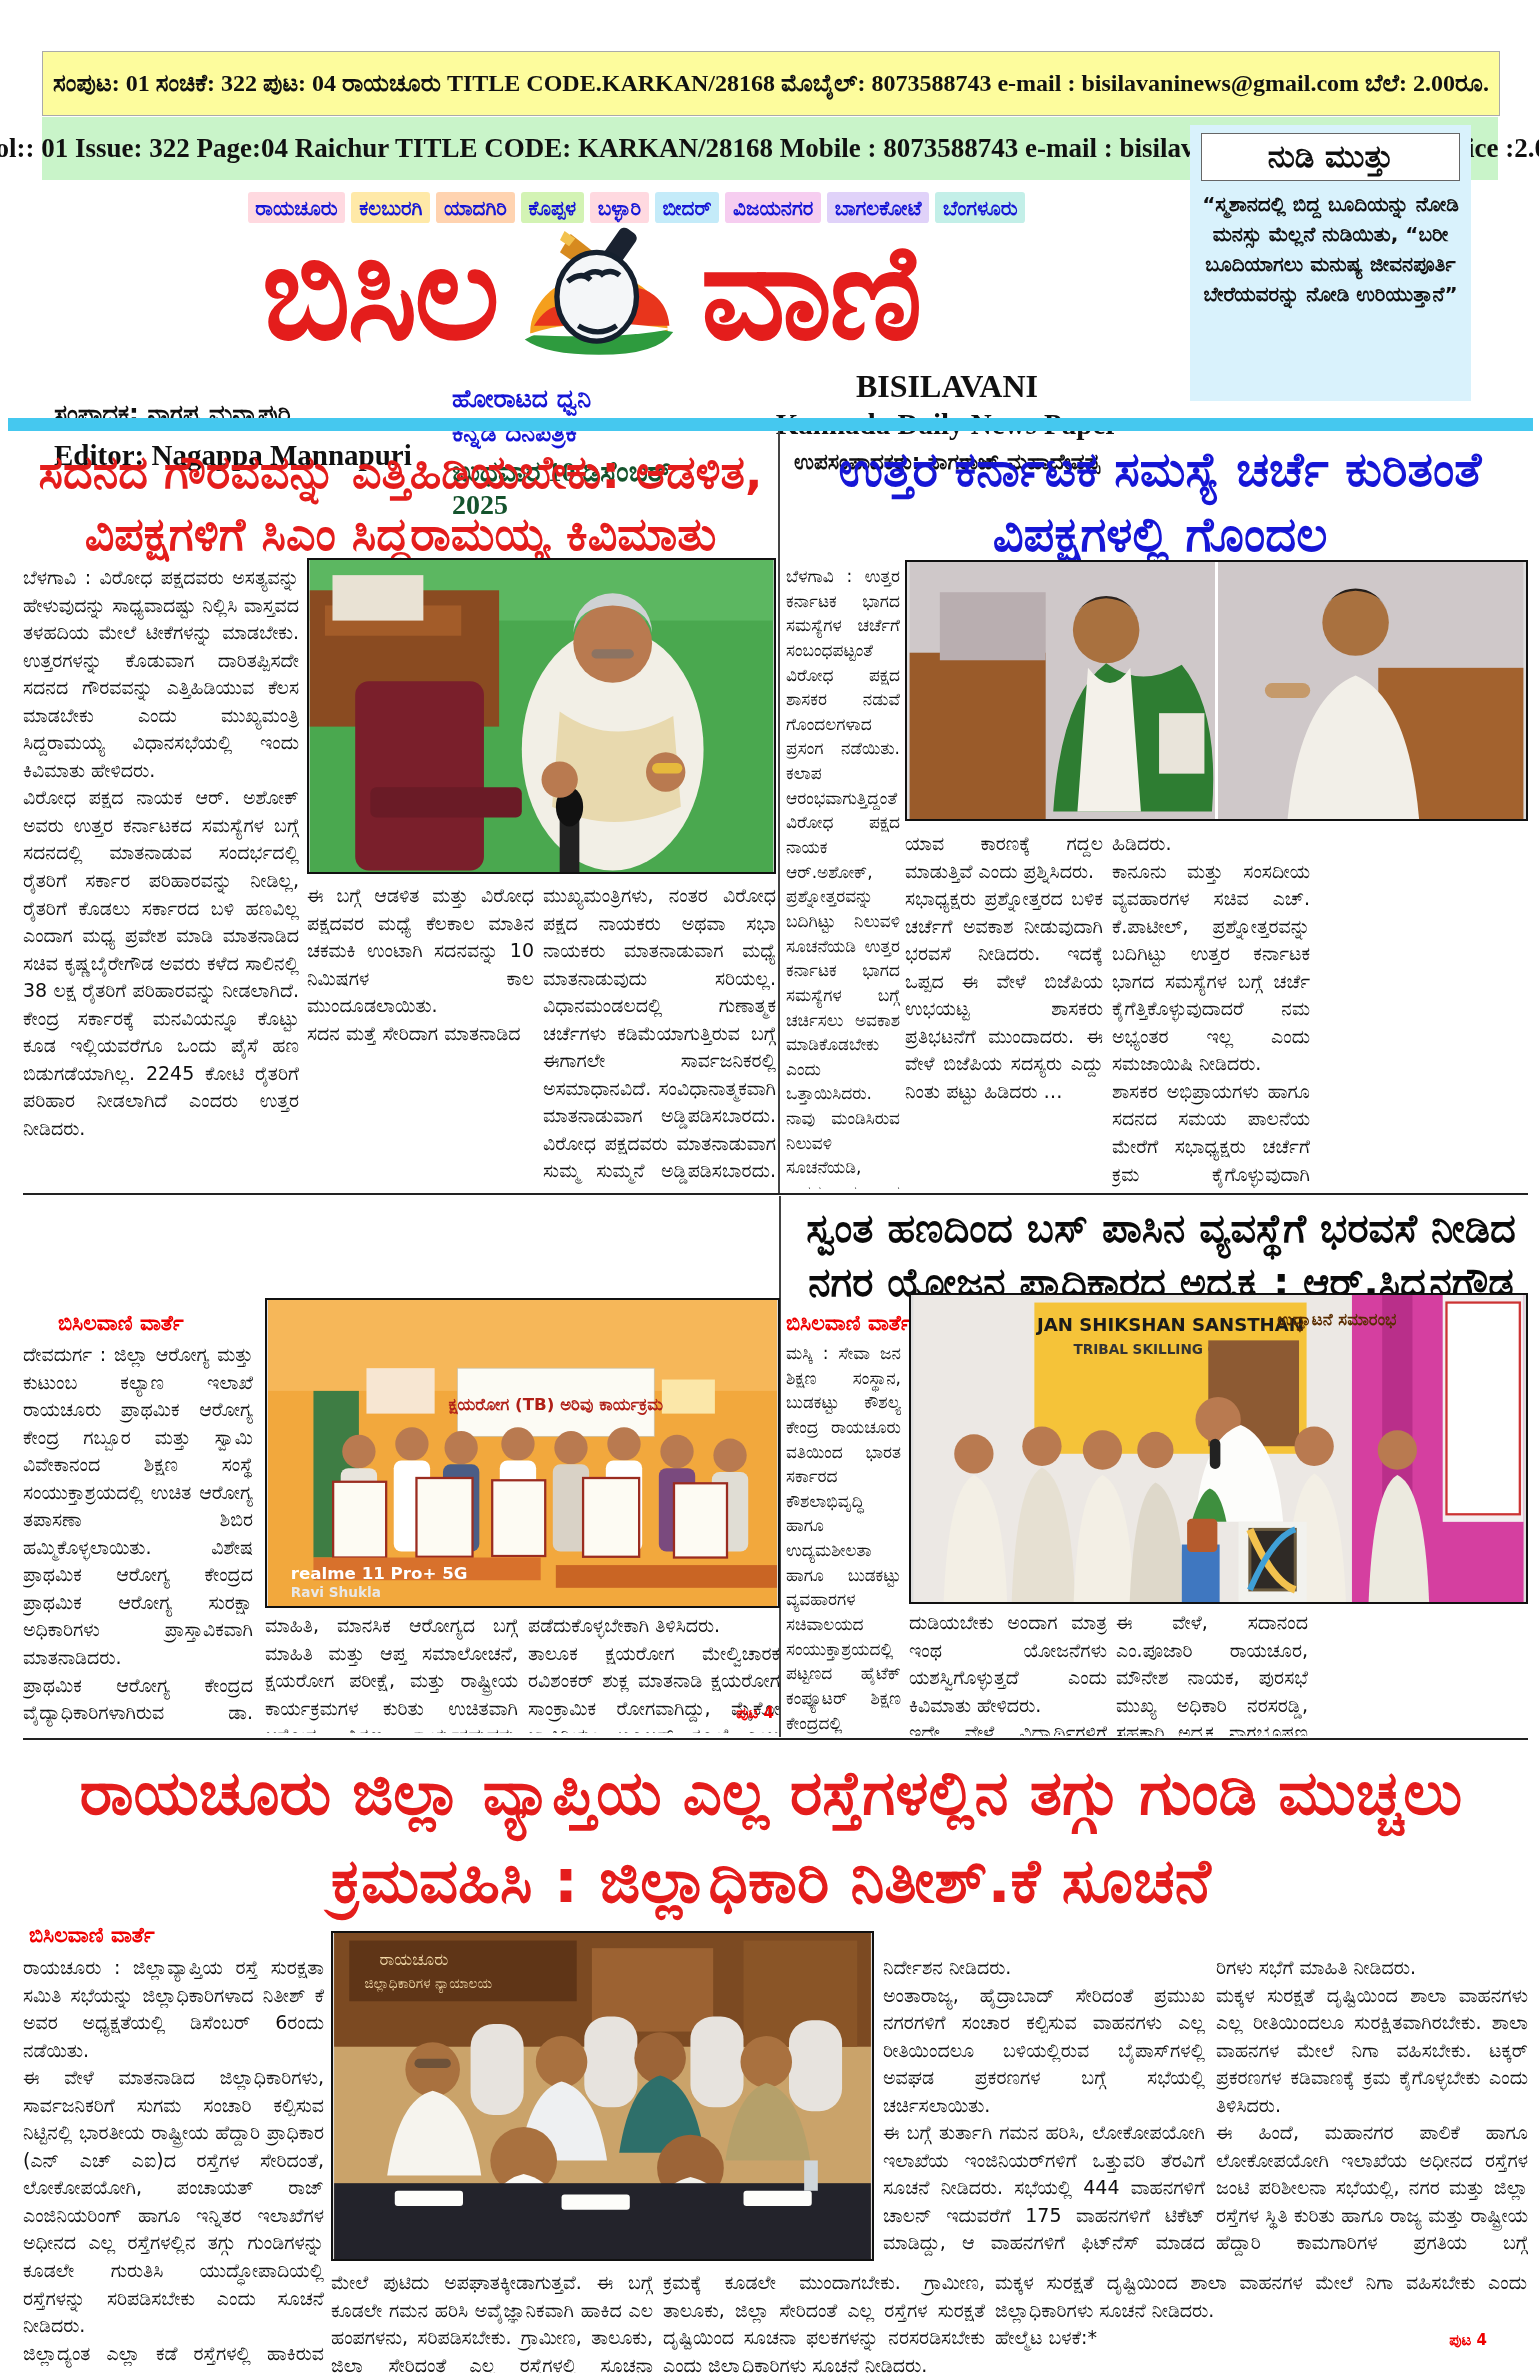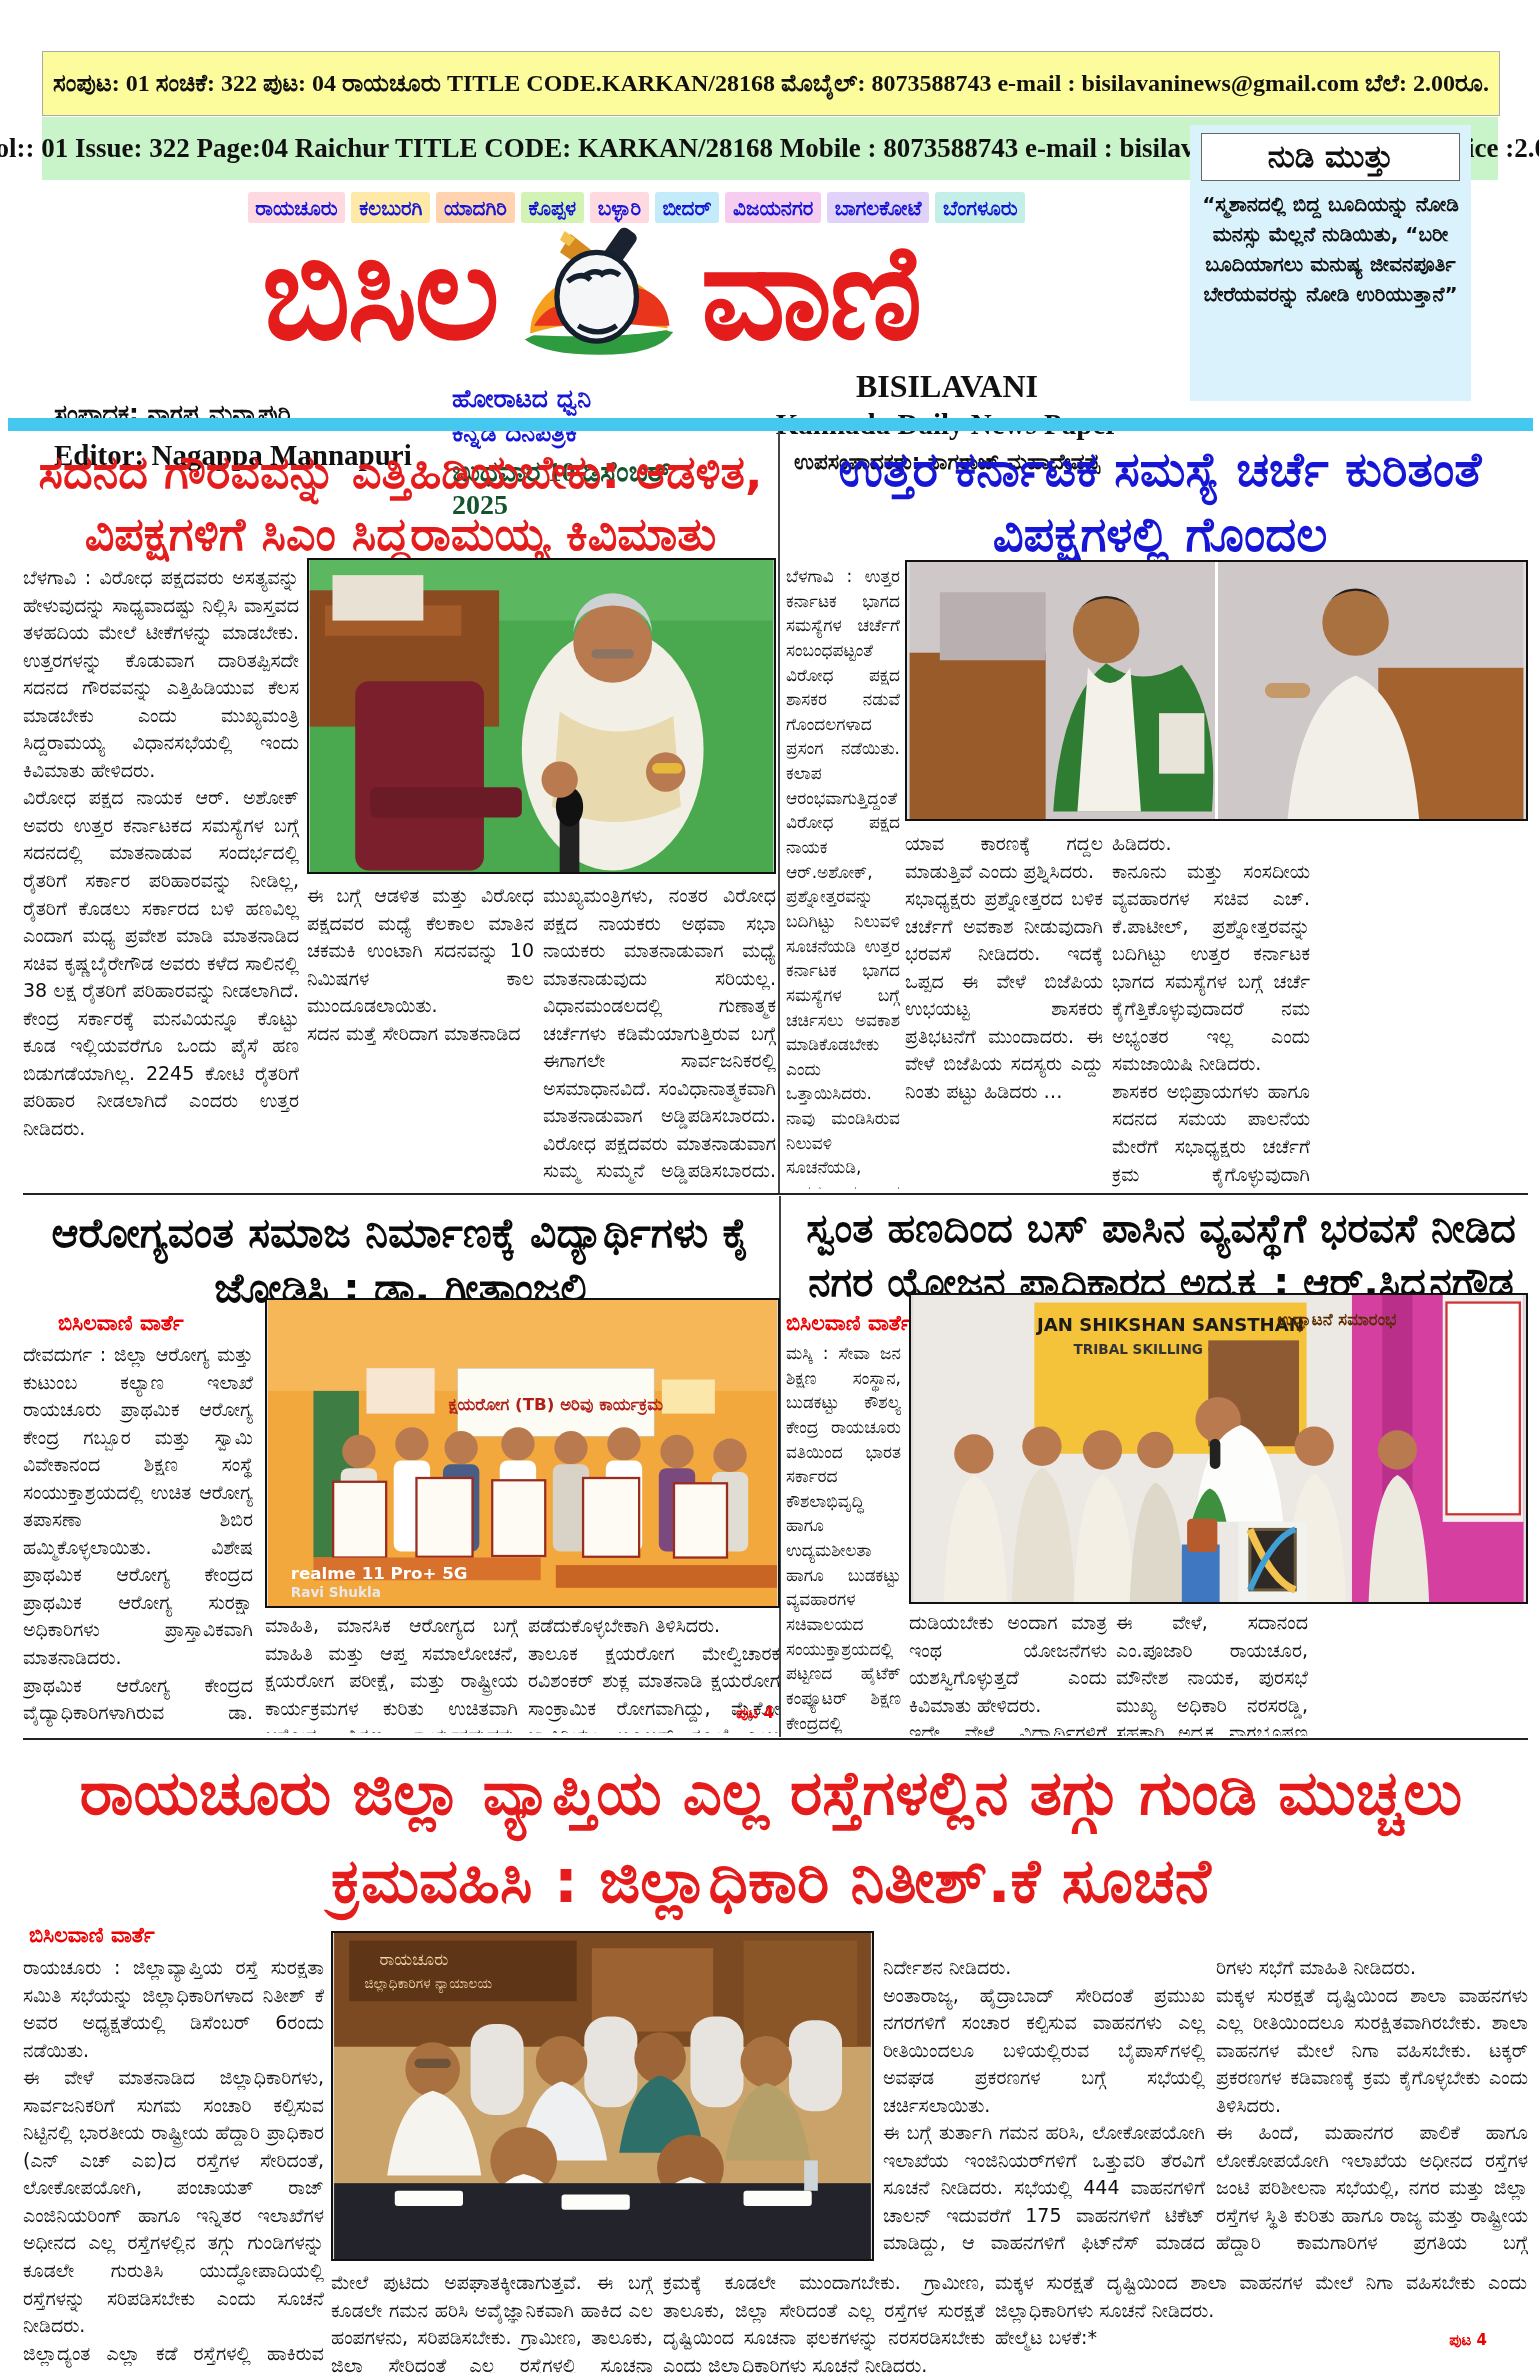--- a/index.html
+++ b/index.html
@@ -172,21 +172,20 @@
   <div class="abs body-col" style="left:905px;top:830px;width:198px;height:360px;">ಯಾವ ಕಾರಣಕ್ಕೆ ಗದ್ದಲ ಮಾಡುತ್ತಿವೆ ಎಂದು ಪ್ರಶ್ನಿಸಿದರು.
 ಸಭಾಧ್ಯಕ್ಷರು ಪ್ರಶ್ನೋತ್ತರದ ಬಳಿಕ ಚರ್ಚೆಗೆ ಅವಕಾಶ ನೀಡುವುದಾಗಿ ಭರವಸೆ ನೀಡಿದರು. ಇದಕ್ಕೆ ಒಪ್ಪದ ಈ ವೇಳೆ ಬಿಜೆಪಿಯ ಉಭಯಟ್ಟ ಶಾಸಕರು ಪ್ರತಿಭಟನೆಗೆ ಮುಂದಾದರು. ಈ ವೇಳೆ ಬಿಜೆಪಿಯ ಸದಸ್ಯರು ಎದ್ದು ನಿಂತು ಪಟ್ಟು ಹಿಡಿದರು …</div>
   <div class="abs body-col" style="left:1112px;top:830px;width:198px;height:360px;">ಹಿಡಿದರು.
 ಕಾನೂನು ಮತ್ತು ಸಂಸದೀಯ ವ್ಯವಹಾರಗಳ ಸಚಿವ ಎಚ್. ಕೆ.ಪಾಟೀಲ್, ಪ್ರಶ್ನೋತ್ತರವನ್ನು ಬದಿಗಿಟ್ಟು ಉತ್ತರ ಕರ್ನಾಟಕ ಭಾಗದ ಸಮಸ್ಯೆಗಳ ಬಗ್ಗೆ ಚರ್ಚೆ ಕೈಗೆತ್ತಿಕೊಳ್ಳುವುದಾದರೆ ನಮ ಅಭ್ಯಂತರ ಇಲ್ಲ ಎಂದು ಸಮಜಾಯಿಷಿ ನೀಡಿದರು.
 ಶಾಸಕರ ಅಭಿಪ್ರಾಯಗಳು ಹಾಗೂ ಸದನದ ಸಮಯ ಪಾಲನೆಯ ಮೇರೆಗೆ ಸಭಾಧ್ಯಕ್ಷರು ಚರ್ಚೆಗೆ ಕ್ರಮ ಕೈಗೊಳ್ಳುವುದಾಗಿ ತಿಳಿಸಿದರು. ಬಳಿಕ ಉತ್ತರ ಕರ್ನಾಟಕ ಭಾಗದ ಸಮಸ್ಯೆಗಳ ಬಗ್ಗೆ ಚರ್ಚೆಗೆ ಅವಕಾಶ ನೀಡುವುದಾಗಿ ಭರವಸೆ ನೀಡಿದರು.</div>
   <div class="abs body-col" style="left:1319px;top:830px;width:209px;height:360px;"></div>
 
   <div class="abs hrule" style="left:23px;top:1193px;width:1505px;"></div>
   <div class="abs vrule" style="left:779px;top:1196px;height:541px;"></div>
 
-  <div class="abs headline hl-black" style="left:23px;top:1206px;width:755px;font-size:41px;">ಆರೋಗ್ಯವಂತ ಸಮಾಜ ನಿರ್ಮಾಣಕ್ಕೆ ವಿದ್ಯಾರ್ಥಿಗಳು ಕೈ ಜೋಡಿಸಿ : ಡಾ, ಗೀತಾಂಜಲಿ</div>
   <div class="abs byline" style="left:58px;top:1311px;">ಬಿಸಿಲವಾಣಿ ವಾರ್ತೆ</div>
   <div class="abs body-col" style="left:23px;top:1341px;width:230px;height:393px;">ದೇವದುರ್ಗ : ಜಿಲ್ಲಾ ಆರೋಗ್ಯ ಮತ್ತು ಕುಟುಂಬ ಕಲ್ಯಾಣ ಇಲಾಖೆ ರಾಯಚೂರು ಪ್ರಾಥಮಿಕ ಆರೋಗ್ಯ ಕೇಂದ್ರ ಗಬ್ಬೂರ ಮತ್ತು ಸ್ವಾಮಿ ವಿವೇಕಾನಂದ ಶಿಕ್ಷಣ ಸಂಸ್ಥೆ ಸಂಯುಕ್ತಾಶ್ರಯದಲ್ಲಿ ಉಚಿತ ಆರೋಗ್ಯ ತಪಾಸಣಾ ಶಿಬಿರ ಹಮ್ಮಿಕೊಳ್ಳಲಾಯಿತು. ವಿಶೇಷ ಪ್ರಾಥಮಿಕ ಆರೋಗ್ಯ ಕೇಂದ್ರದ ಪ್ರಾಥಮಿಕ ಆರೋಗ್ಯ ಸುರಕ್ಷಾ ಅಧಿಕಾರಿಗಳು ಪ್ರಾಸ್ತಾವಿಕವಾಗಿ ಮಾತನಾಡಿದರು.
 ಪ್ರಾಥಮಿಕ ಆರೋಗ್ಯ ಕೇಂದ್ರದ ವೈದ್ಯಾಧಿಕಾರಿಗಳಾಗಿರುವ ಡಾ. ಗೀತಾಂಜಲಿ ಇವರು ಮಾತನಾಡಿ ಉಚಿತ ಆರೋಗ್ಯ ಶಿಬಿರದಲ್ಲಿ ವಿದ್ಯಾರ್ಥಿಗಳಿಗೆ ಎನ್ ಬಿ ತಪಾಸಣೆ, ತಪಾಸಣೆ, ಪೌಷ್ಟಿಕ ಆಹಾರದ ಬಗ್ಗೆ</div>
   <div class="abs photo" style="left:265px;top:1298px;width:515px;height:310px;">
     <svg viewBox="0 0 672 404">
       <rect width="672" height="404" fill="#f2a83d"></rect>
       <rect x="0" y="0" width="672" height="120" fill="#f6b759"></rect>
       <rect x="130" y="90" width="90" height="60" fill="#f7e6d2"></rect>
       <rect x="350" y="100" width="60" height="40" fill="#f3ded9"></rect>
       <rect x="520" y="105" width="70" height="45" fill="#fbe7a9"></rect>

